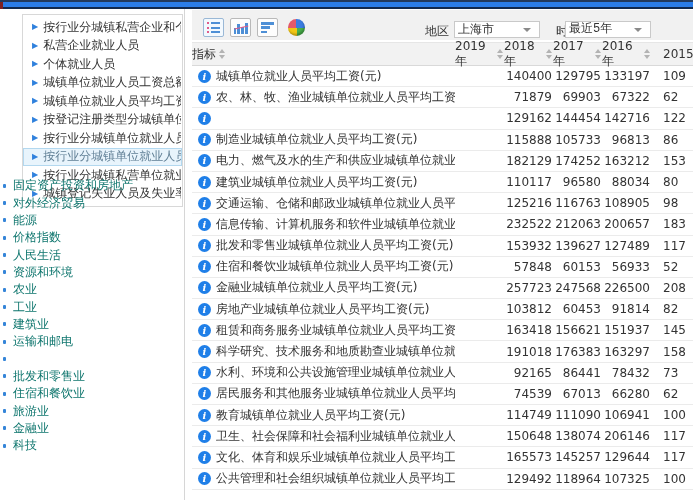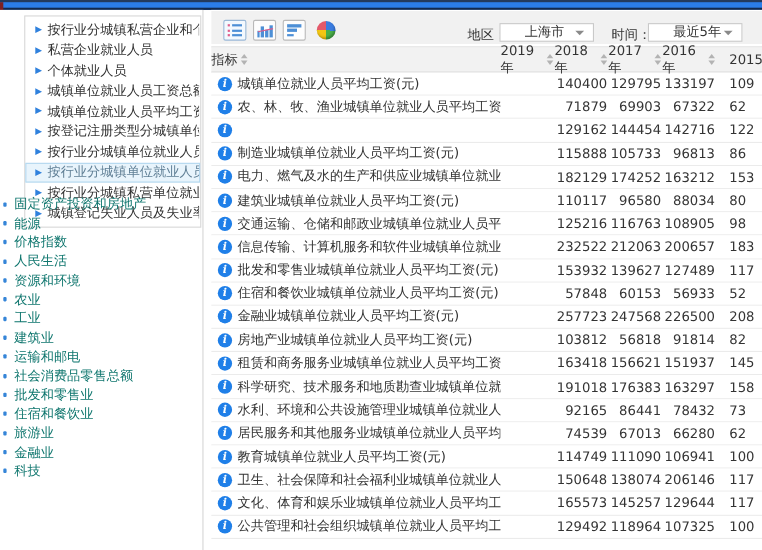--- a/index.html
+++ b/index.html
@@ -43,23 +43,23 @@
   .glyph-bar .zig{position:absolute;left:0;top:1px;width:14px;height:4px;border-bottom:1.5px solid #e05c8a;transform:rotate(-12deg);}
   .glyph-hbar{width:13px;height:11px;display:flex;flex-direction:column;justify-content:space-between;}
   .glyph-hbar i{display:block;height:2.5px;background:#4d8fd6;}
   .pie-btn{width:17px;height:17px;border-radius:50%;border:none;cursor:pointer;margin-left:4px;
     background:conic-gradient(#3a7ce0 0 26%,#49b04a 26% 50%,#f3c613 50% 75%,#e4596a 75% 100%);
     box-shadow:inset -1px -2px 2px rgba(0,0,0,.25);}
   .ctl-label{position:absolute;top:13px;font-size:12px;color:#333;}
   .ctl-label.region{left:233px;}
   .ctl-label.time{left:364px;}
   .select{position:absolute;top:11px;width:86px;height:17px;box-sizing:border-box;background:#fff;
-    border:1px solid #c9c9c9;font-size:12px;color:#333;line-height:15px;padding-left:22px;cursor:pointer;}
+    border:1px solid #c9c9c9;font-size:12px;color:#333;line-height:15px;padding-left:3px;cursor:pointer;}
   .select.region{left:262px;}
-  .select.time{left:397px;}
+  .select.time{left:373px;font-family:Liberation Mono, monospace;}
   .select .arrow{position:absolute;right:8px;top:6px;width:0;height:0;
     border-left:4px solid transparent;border-right:4px solid transparent;border-top:4px solid #8a8a8a;}
 
   
   .table{position:absolute;left:0;top:33px;width:520px;}
   .thead{display:flex;height:24px;background:#f2f2f2;border-bottom:1px solid #d9d9d9;
     border-top:1px solid #e6e6e6;align-items:center;box-sizing:border-box;}
   .th{display:flex;align-items:center;font-size:12px;color:#333;box-sizing:border-box;cursor:pointer;}
   .th.col-ind{flex:0 0 263px;justify-content:flex-start;}
   .th.col-year{flex:0 0 49px;justify-content:space-between;padding-right:1px;}
@@ -126,20 +126,24 @@
     <span>城镇登记失业人员及失业率</span>
   </div>
     </div>
   <div class="cat-list">
       <div class="cat-item">
     <span class="dot"></span>
     <span>固定资产投资和房地产</span>
   </div>
       <div class="cat-item">
     <span class="dot"></span>
+    <span>对外经济贸易</span>
+  </div>
+      <div class="cat-item">
+    <span class="dot"></span>
     <span>能源</span>
   </div>
       <div class="cat-item">
     <span class="dot"></span>
     <span>价格指数</span>
   </div>
       <div class="cat-item">
     <span class="dot"></span>
     <span>人民生活</span>
   </div>
@@ -158,21 +162,20 @@
       <div class="cat-item">
     <span class="dot"></span>
     <span>建筑业</span>
   </div>
       <div class="cat-item">
     <span class="dot"></span>
     <span>运输和邮电</span>
   </div>
       <div class="cat-item">
     <span class="dot"></span>
-    <span>社会消费品零售总额</span>
   </div>
       <div class="cat-item">
     <span class="dot"></span>
     <span>批发和零售业</span>
   </div>
       <div class="cat-item">
     <span class="dot"></span>
     <span>住宿和餐饮业</span>
   </div>
       <div class="cat-item">
@@ -402,21 +405,21 @@
     <div class="td-num">226500</div>
     <div class="td-last">208</div>
   </div>
         <div class="trow">
     <div class="td-ind">
       <span class="info">i</span>
       <span>房地产业城镇单位就业人员平均工资(元)</span>
     </div>
     <div class="td-num"></div>
     <div class="td-num">103812</div>
-    <div class="td-num">56818</div>
+    <div class="td-num">60453</div>
     <div class="td-num">91814</div>
     <div class="td-last">82</div>
   </div>
         <div class="trow">
     <div class="td-ind">
       <span class="info">i</span>
       <span>租赁和商务服务业城镇单位就业人员平均工资(元)</span>
     </div>
     <div class="td-num"></div>
     <div class="td-num">163418</div>

